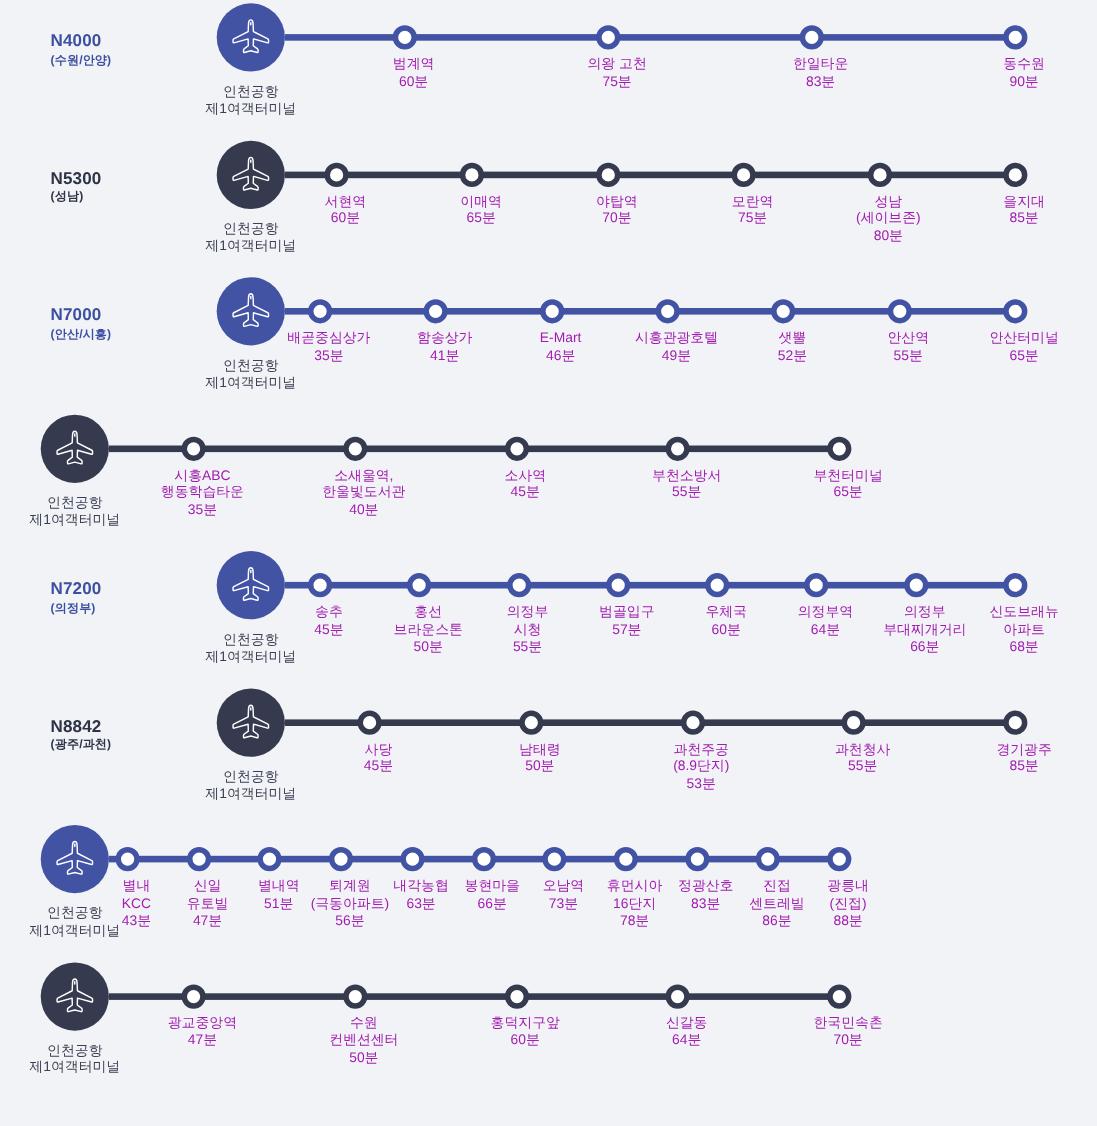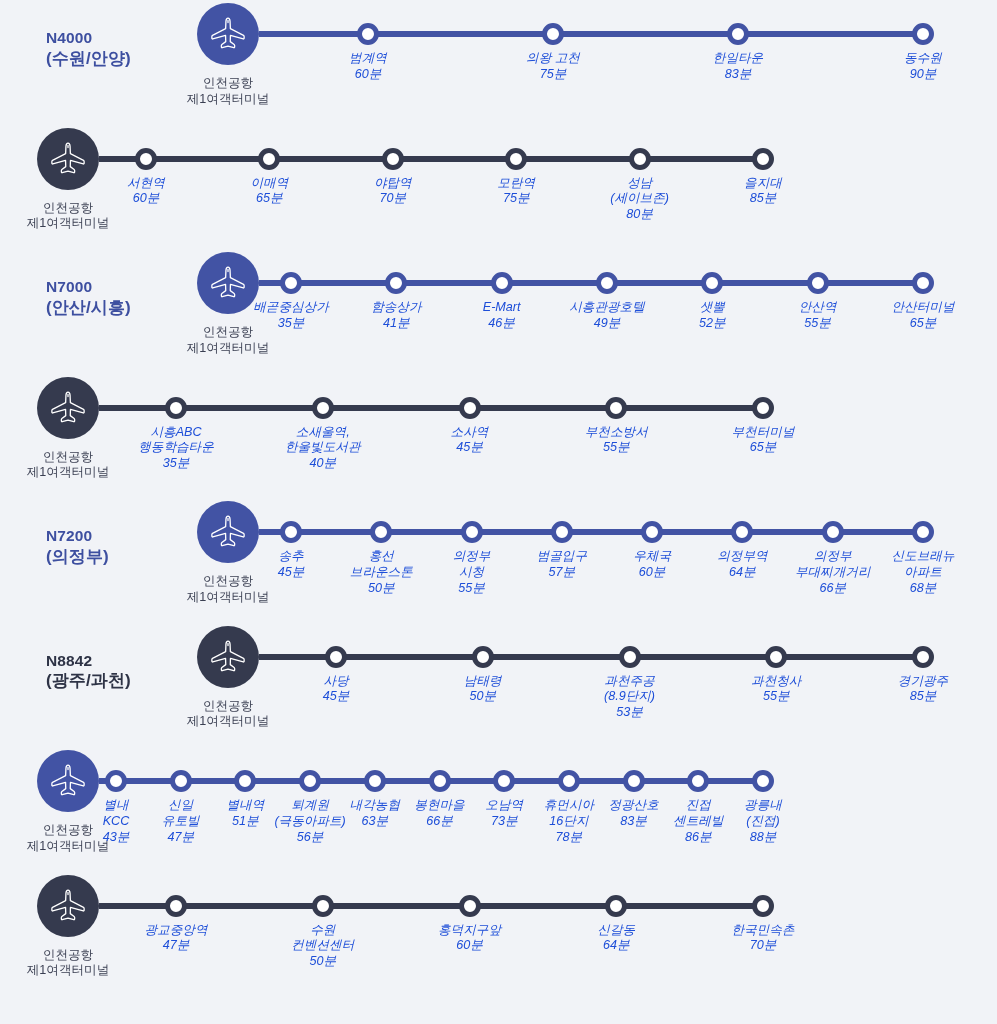--- a/index.html
+++ b/index.html
@@ -39,21 +39,21 @@
     padding-top: 28px;
     line-height: 1.28;
   }
   .route-code {
     font-size: 15.5px;
     font-weight: bold;
     letter-spacing: 0.1px;
     white-space: nowrap;
   }
   .route-region {
-    font-size: 17px;
+    font-size: 11px;
     font-weight: bold;
     letter-spacing: 0.1px;
     white-space: nowrap;
   }
 
   
   .route-diagram {
     position: relative;
     flex: 1 1 auto;
     height: 124.5px;
@@ -110,26 +110,25 @@
     height: 22px;
     border-radius: 50%;
     background: #ffffff;
     border-width: 5px;
     border-style: solid;
     box-sizing: border-box;
   }
   .stop-text {
     position: absolute;
     top: 51px;
-    left: 0;
+    left: 8px;
     width: 112px;
     font-size: 12.6px;
     line-height: 1.26;
-    color: #1d4ed8;
-    font-style: italic;
+    color: #a21caf;
   }
   .stop-name { display: block; white-space: pre-line; }
   .stop-time { display: block; }
 
   
   .c-blue .route-line { background: #4253a4; }
   .c-blue .route-code, .c-blue .route-region { color: #3d4fa0; }
   .c-blue .origin-circle { background: #4253a4; }
   .c-blue .stop-node { border-color: #4253a4; }
 
@@ -184,20 +183,24 @@
         <div class="stop" style="left: 763px;">
           <div class="stop-node"></div>
           <div class="stop-text">
             <span class="stop-name">동수원</span>
             <span class="stop-time">90분</span>
           </div>
         </div>
       </div>
     </div>
     <div class="route-row c-dark">
+      <div class="route-label">
+        <div class="route-code">N5300</div>
+        <div class="route-region">(성남)</div>
+      </div>
       <div class="route-diagram">
         <div class="route-line" style="left: 99px; width: 664px;"></div>
         <div class="origin" style="left: 21px;">
           <div class="origin-circle">
             <svg width="40" height="40" viewBox="0 0 64 64" aria-hidden="true">
               <g fill="none" stroke="#ffffff" stroke-width="2.1" stroke-linejoin="round" stroke-linecap="round">
                 <path d="M32 6.5c1.9 0 3.1 2.0 3.3 5.0l0.5 12.0 21.0 10.6c0.7 0.35 1.0 0.9 1.0 1.7v3.0c0 0.8-0.6 1.3-1.4 1.1L35.9 34.2l-0.3 10.0 6.2 4.6c0.5 0.4 0.8 0.9 0.8 1.6v2.4c0 0.8-0.6 1.3-1.3 1.1L32 51.4l-9.3 2.5c-0.7 0.2-1.3-0.3-1.3-1.1v-2.4c0-0.7 0.3-1.2 0.8-1.6l6.2-4.6-0.3-10.0L7.6 39.9c-0.8 0.2-1.4-0.3-1.4-1.1v-3.0c0-0.8 0.3-1.35 1.0-1.7l21.0-10.6 0.5-12.0c0.2-3.0 1.4-5.0 3.3-5.0z"></path>
                 <line x1="32" y1="10.5" x2="32" y2="13.6"></line>
               </g>
             </svg>

